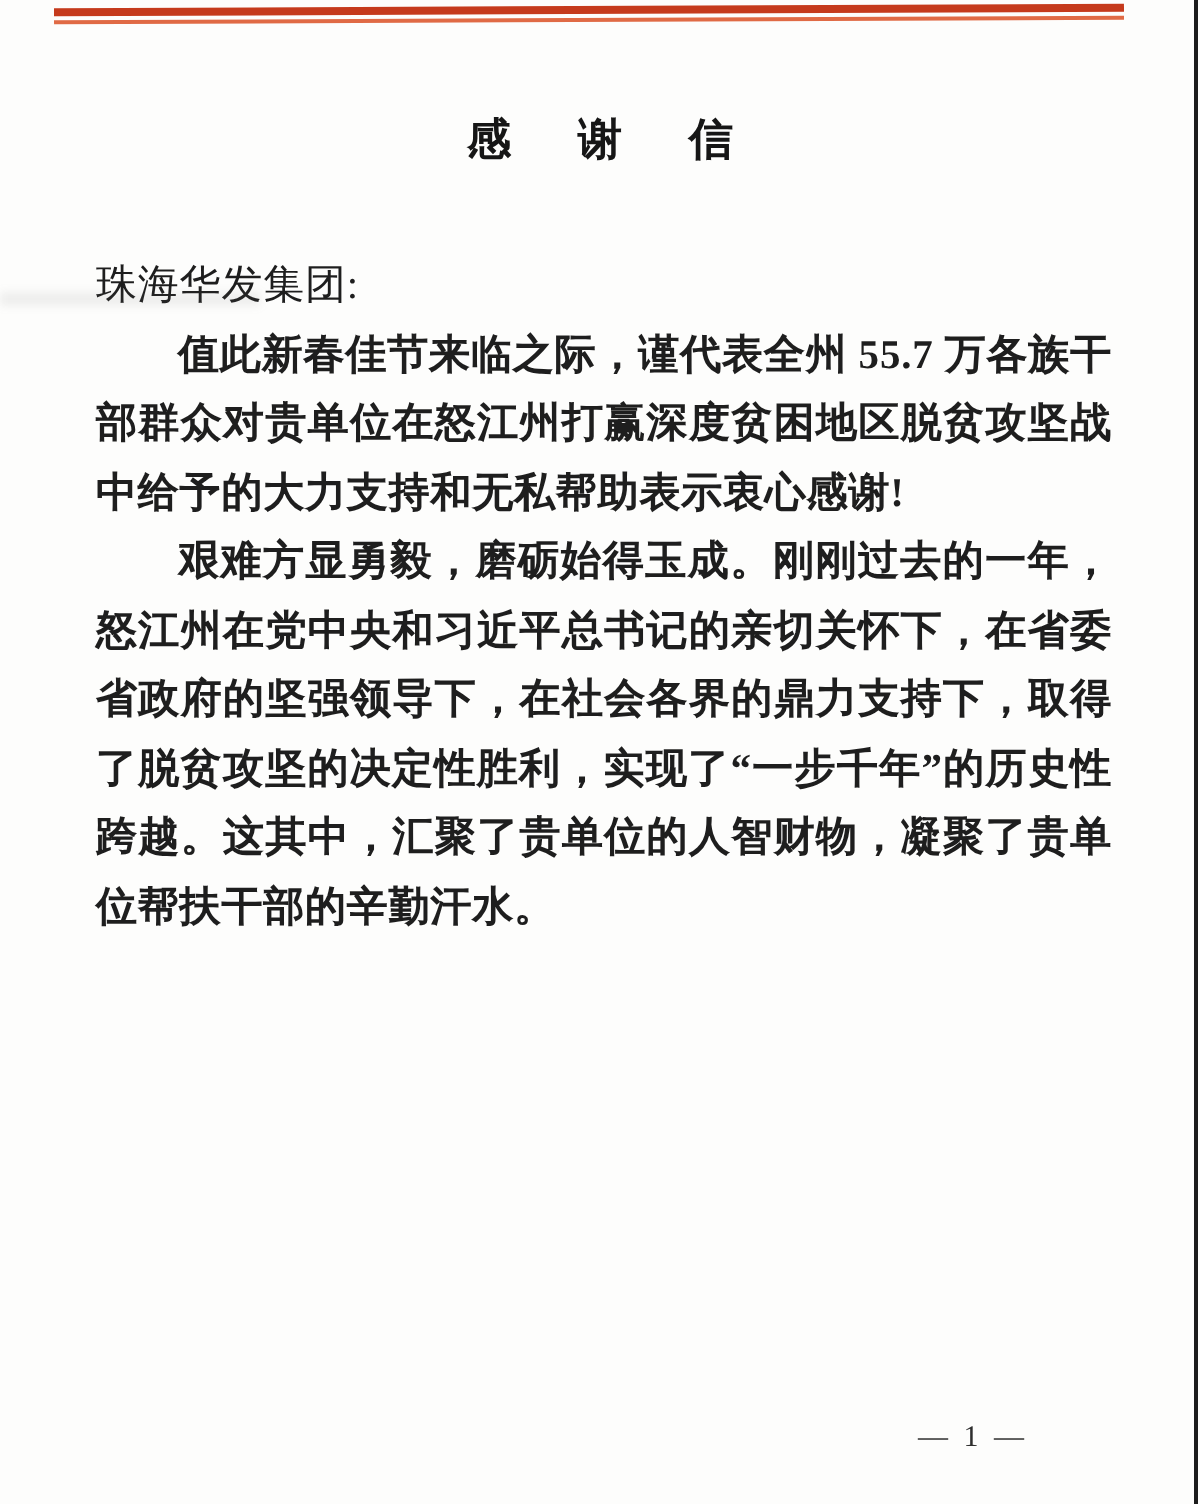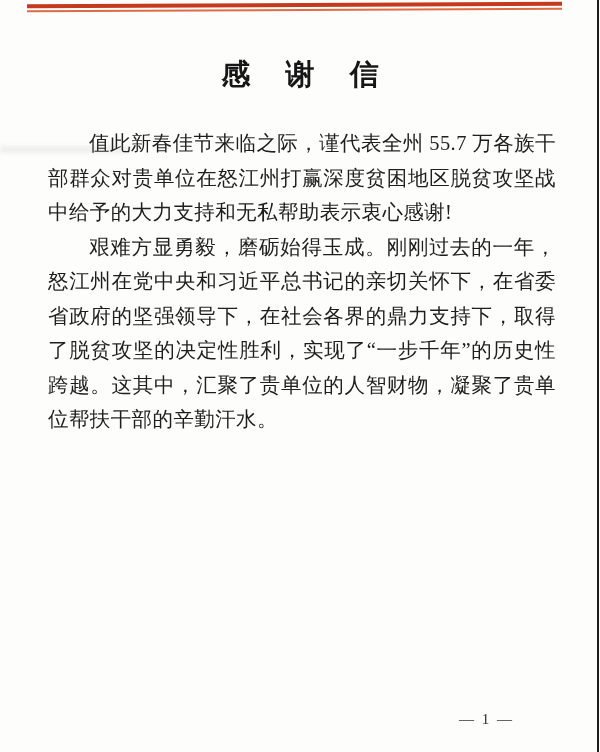--- a/index.html
+++ b/index.html
@@ -21,39 +21,39 @@
   }
   .rule-top    { height: 4px; background: var(--rule-top, #c53a1c); }
   .rule-bottom { height: 2px; background: var(--rule-bottom, #e06a45); margin-top: 2px; }
   .title {
     position: absolute;
     top: 55px;
     left: 0;
     width: 100%;
     margin: 0;
     text-align: center;
-    font-size: 29px;
+    font-size: 22px;
     font-weight: bold;
     letter-spacing: 14px;
     text-indent: 14px;
     color: #161616;
     white-space: nowrap;
   }
   .letter-body {
     position: absolute;
     top: 126px;
     left: 48px;
     width: 508px;
     font-size: 20.5px;
     line-height: 34.5px;
     text-align: justify;
     letter-spacing: 0.4px;
   }
   .letter-body p { margin: 0; padding: 0; }
-  .para { text-indent: 2em; }
+  .para { text-indent: 2em; font-weight: bold; }
   .page-number {
     position: absolute;
     bottom: 24px;
     left: 459px;
     font-size: 15px;
     letter-spacing: 2px;
     color: #2e2e2e;
     white-space: nowrap;
   }
   .scan-edge {
@@ -80,20 +80,21 @@
 <div class="page">
 
   <div class="red-rule">
     <div class="rule-top"></div>
     <div class="rule-bottom"></div>
   </div>
 
   <h1 class="title">感 谢 信</h1>
 
   <div class="letter-body">
+    <p class="salutation">珠海华发集团:</p>
     <p class="para">值此新春佳节来临之际，谨代表全州 55.7 万各族干部群众对贵单位在怒江州打赢深度贫困地区脱贫攻坚战中给予的大力支持和无私帮助表示衷心感谢!</p>
     <p class="para">艰难方显勇毅，磨砺始得玉成。刚刚过去的一年，怒江州在党中央和习近平总书记的亲切关怀下，在省委省政府的坚强领导下，在社会各界的鼎力支持下，取得了脱贫攻坚的决定性胜利，实现了“一步千年”的历史性跨越。这其中，汇聚了贵单位的人智财物，凝聚了贵单位帮扶干部的辛勤汗水。</p>
   </div>
 
   <div class="page-number">— 1 —</div>
 
   <div class="scan-edge"></div>
   <div class="smudge"></div>
 
 </div>

